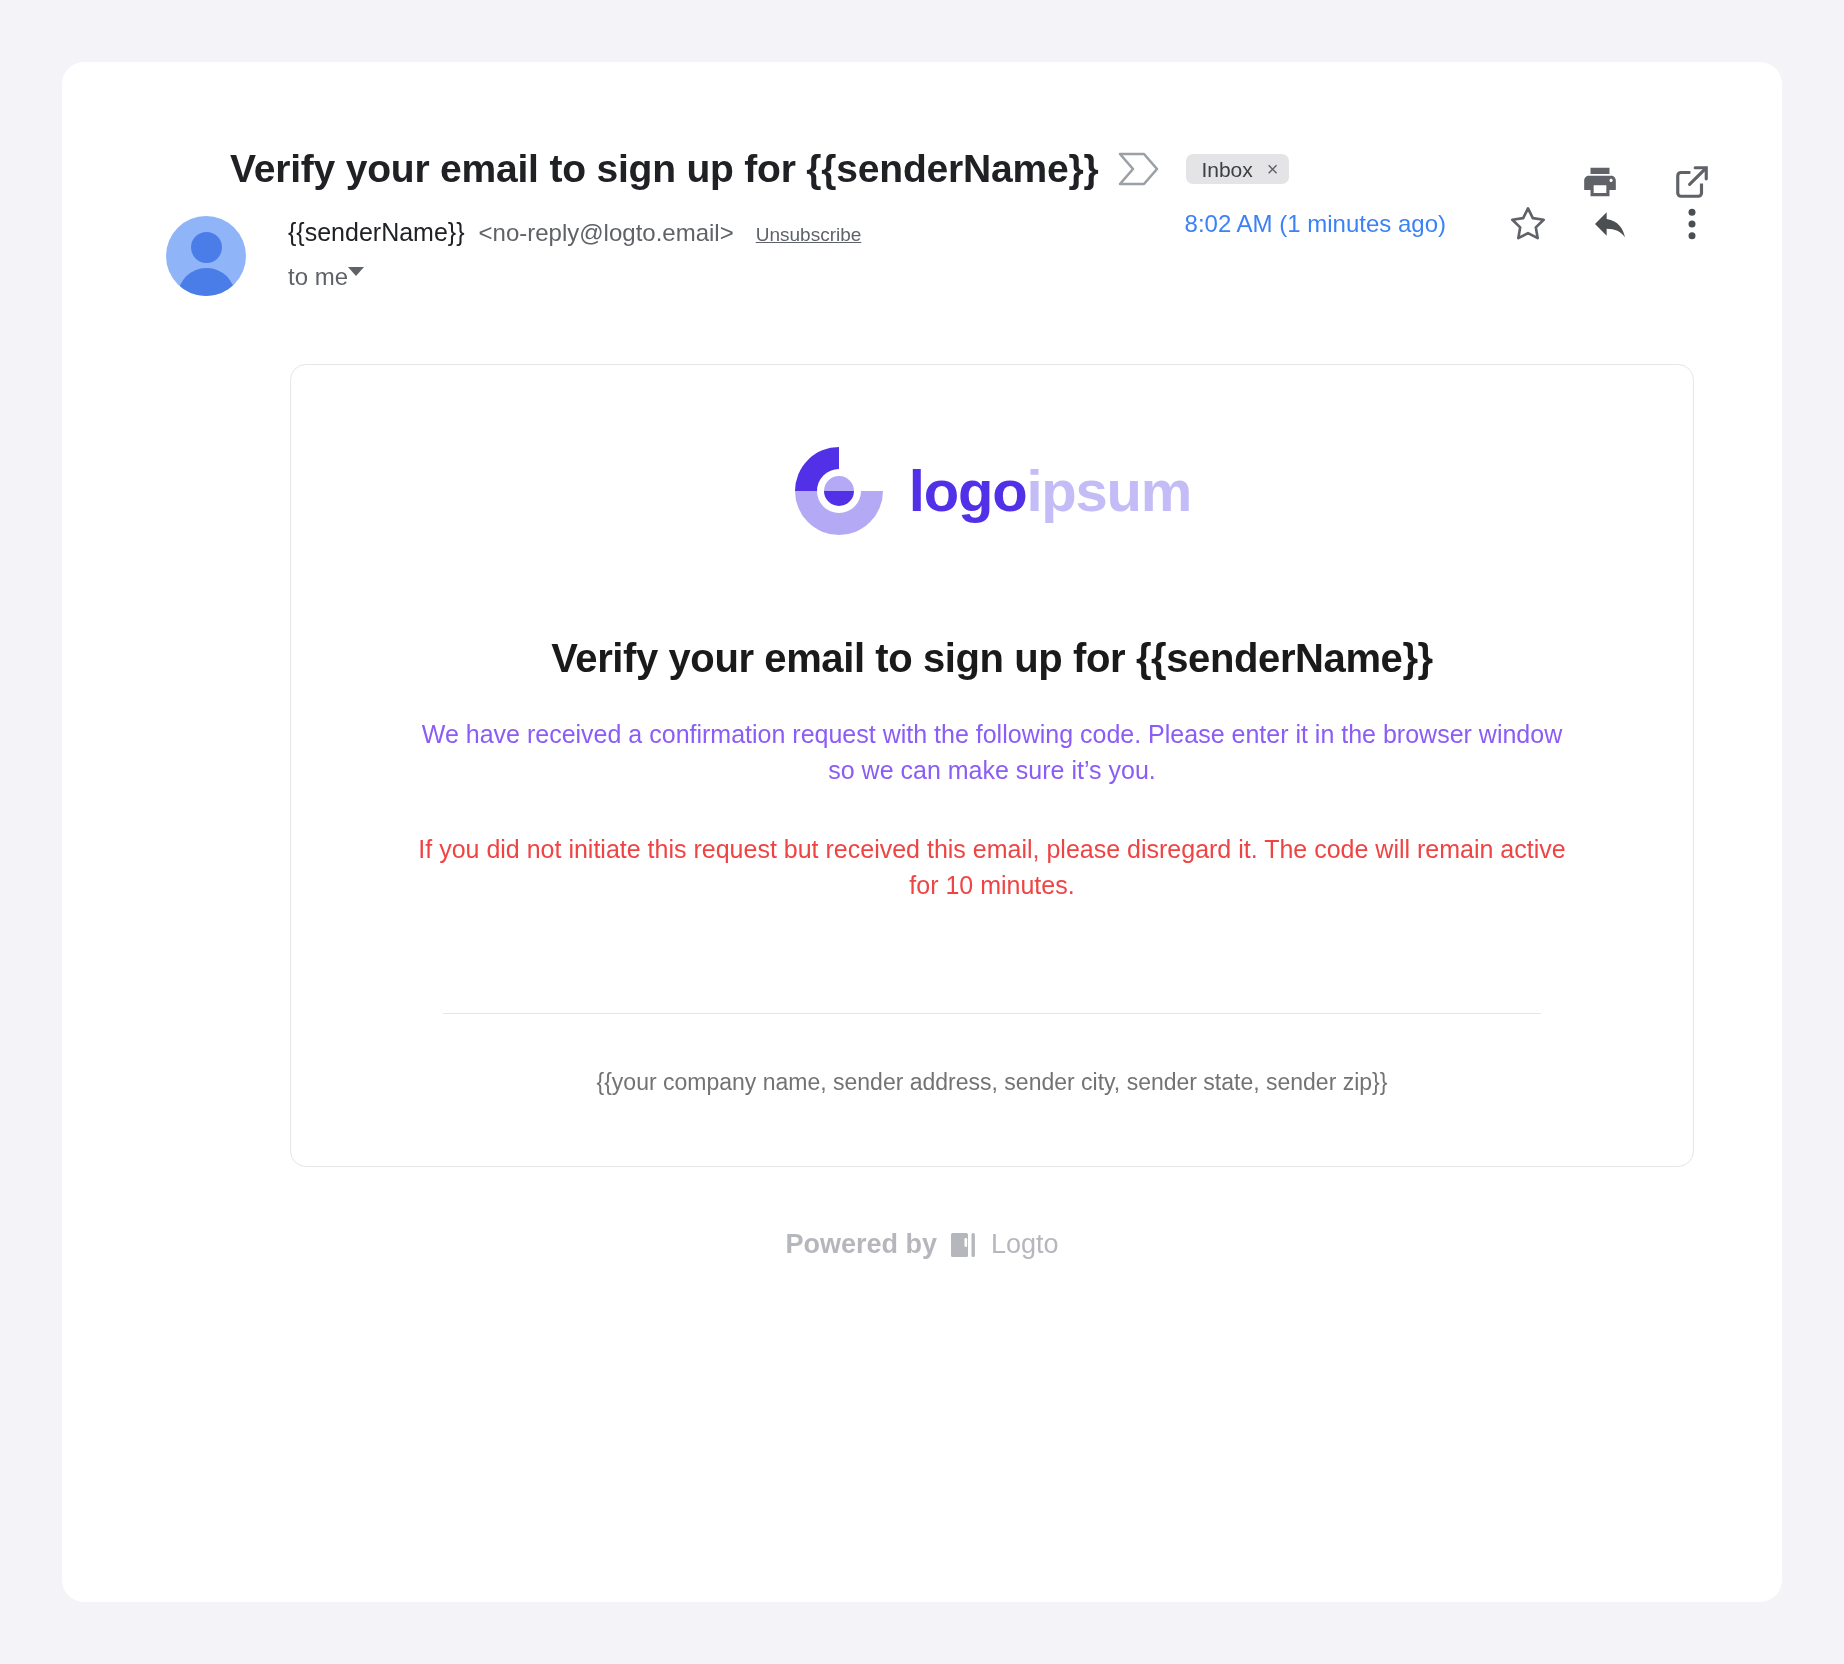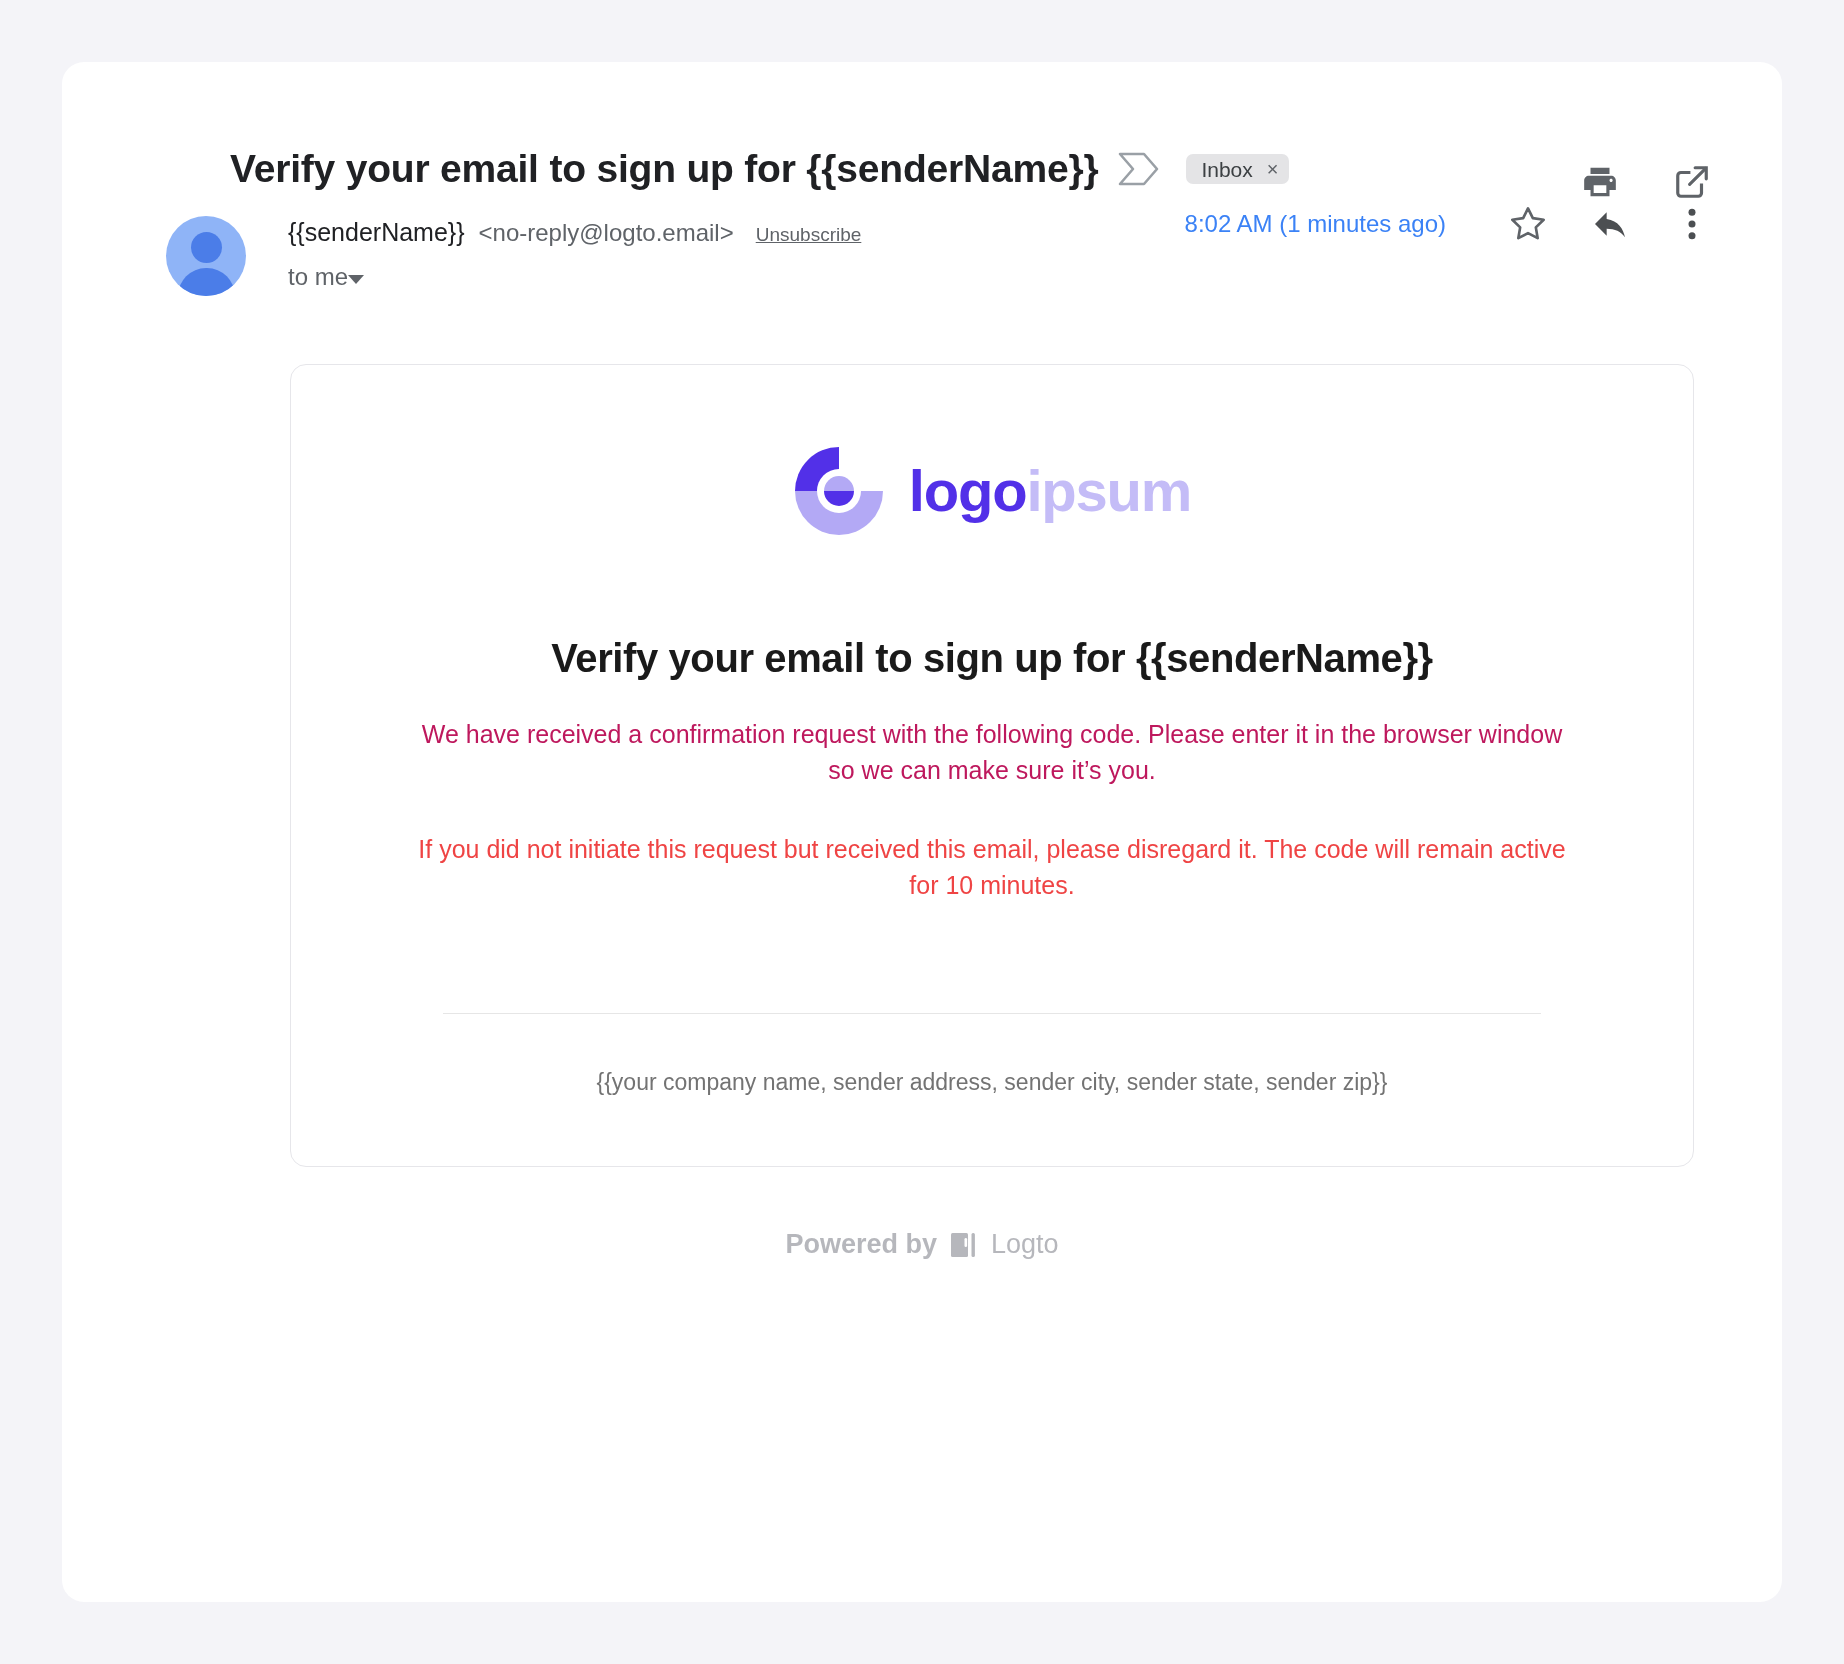--- a/index.html
+++ b/index.html
@@ -138,21 +138,21 @@
   }
   .unsubscribe-link {
     font-size: 19px;
     color: #5f6368;
     text-decoration: underline;
     cursor: pointer;
     margin-left: 8px;
   }
   .sender-line2 {
     display: flex;
-    align-items: center;
+    align-items: flex-start;
     margin-top: 16px;
   }
   .to-me {
     font-size: 24px;
     color: #5f6368;
   }
   .caret-down {
     width: 0; height: 0;
     border-left: 8px solid transparent;
     border-right: 8px solid transparent;
@@ -209,21 +209,21 @@
     font-size: 40px;
     font-weight: 700;
     color: #1a1a1a;
     text-align: center;
     letter-spacing: -0.4px;
     line-height: 1.25;
     margin-bottom: 34px;
   }
   .body-paragraph {
     font-size: 25px;
-    color: #be185d;
+    color: #8b5cf6;
     text-align: center;
     line-height: 1.42;
     max-width: 1150px;
     margin: 0 auto 44px auto;
   }
   .code-box {
     background: #efefef;
     border-radius: 18px;
     height: 208px;
     display: flex;

